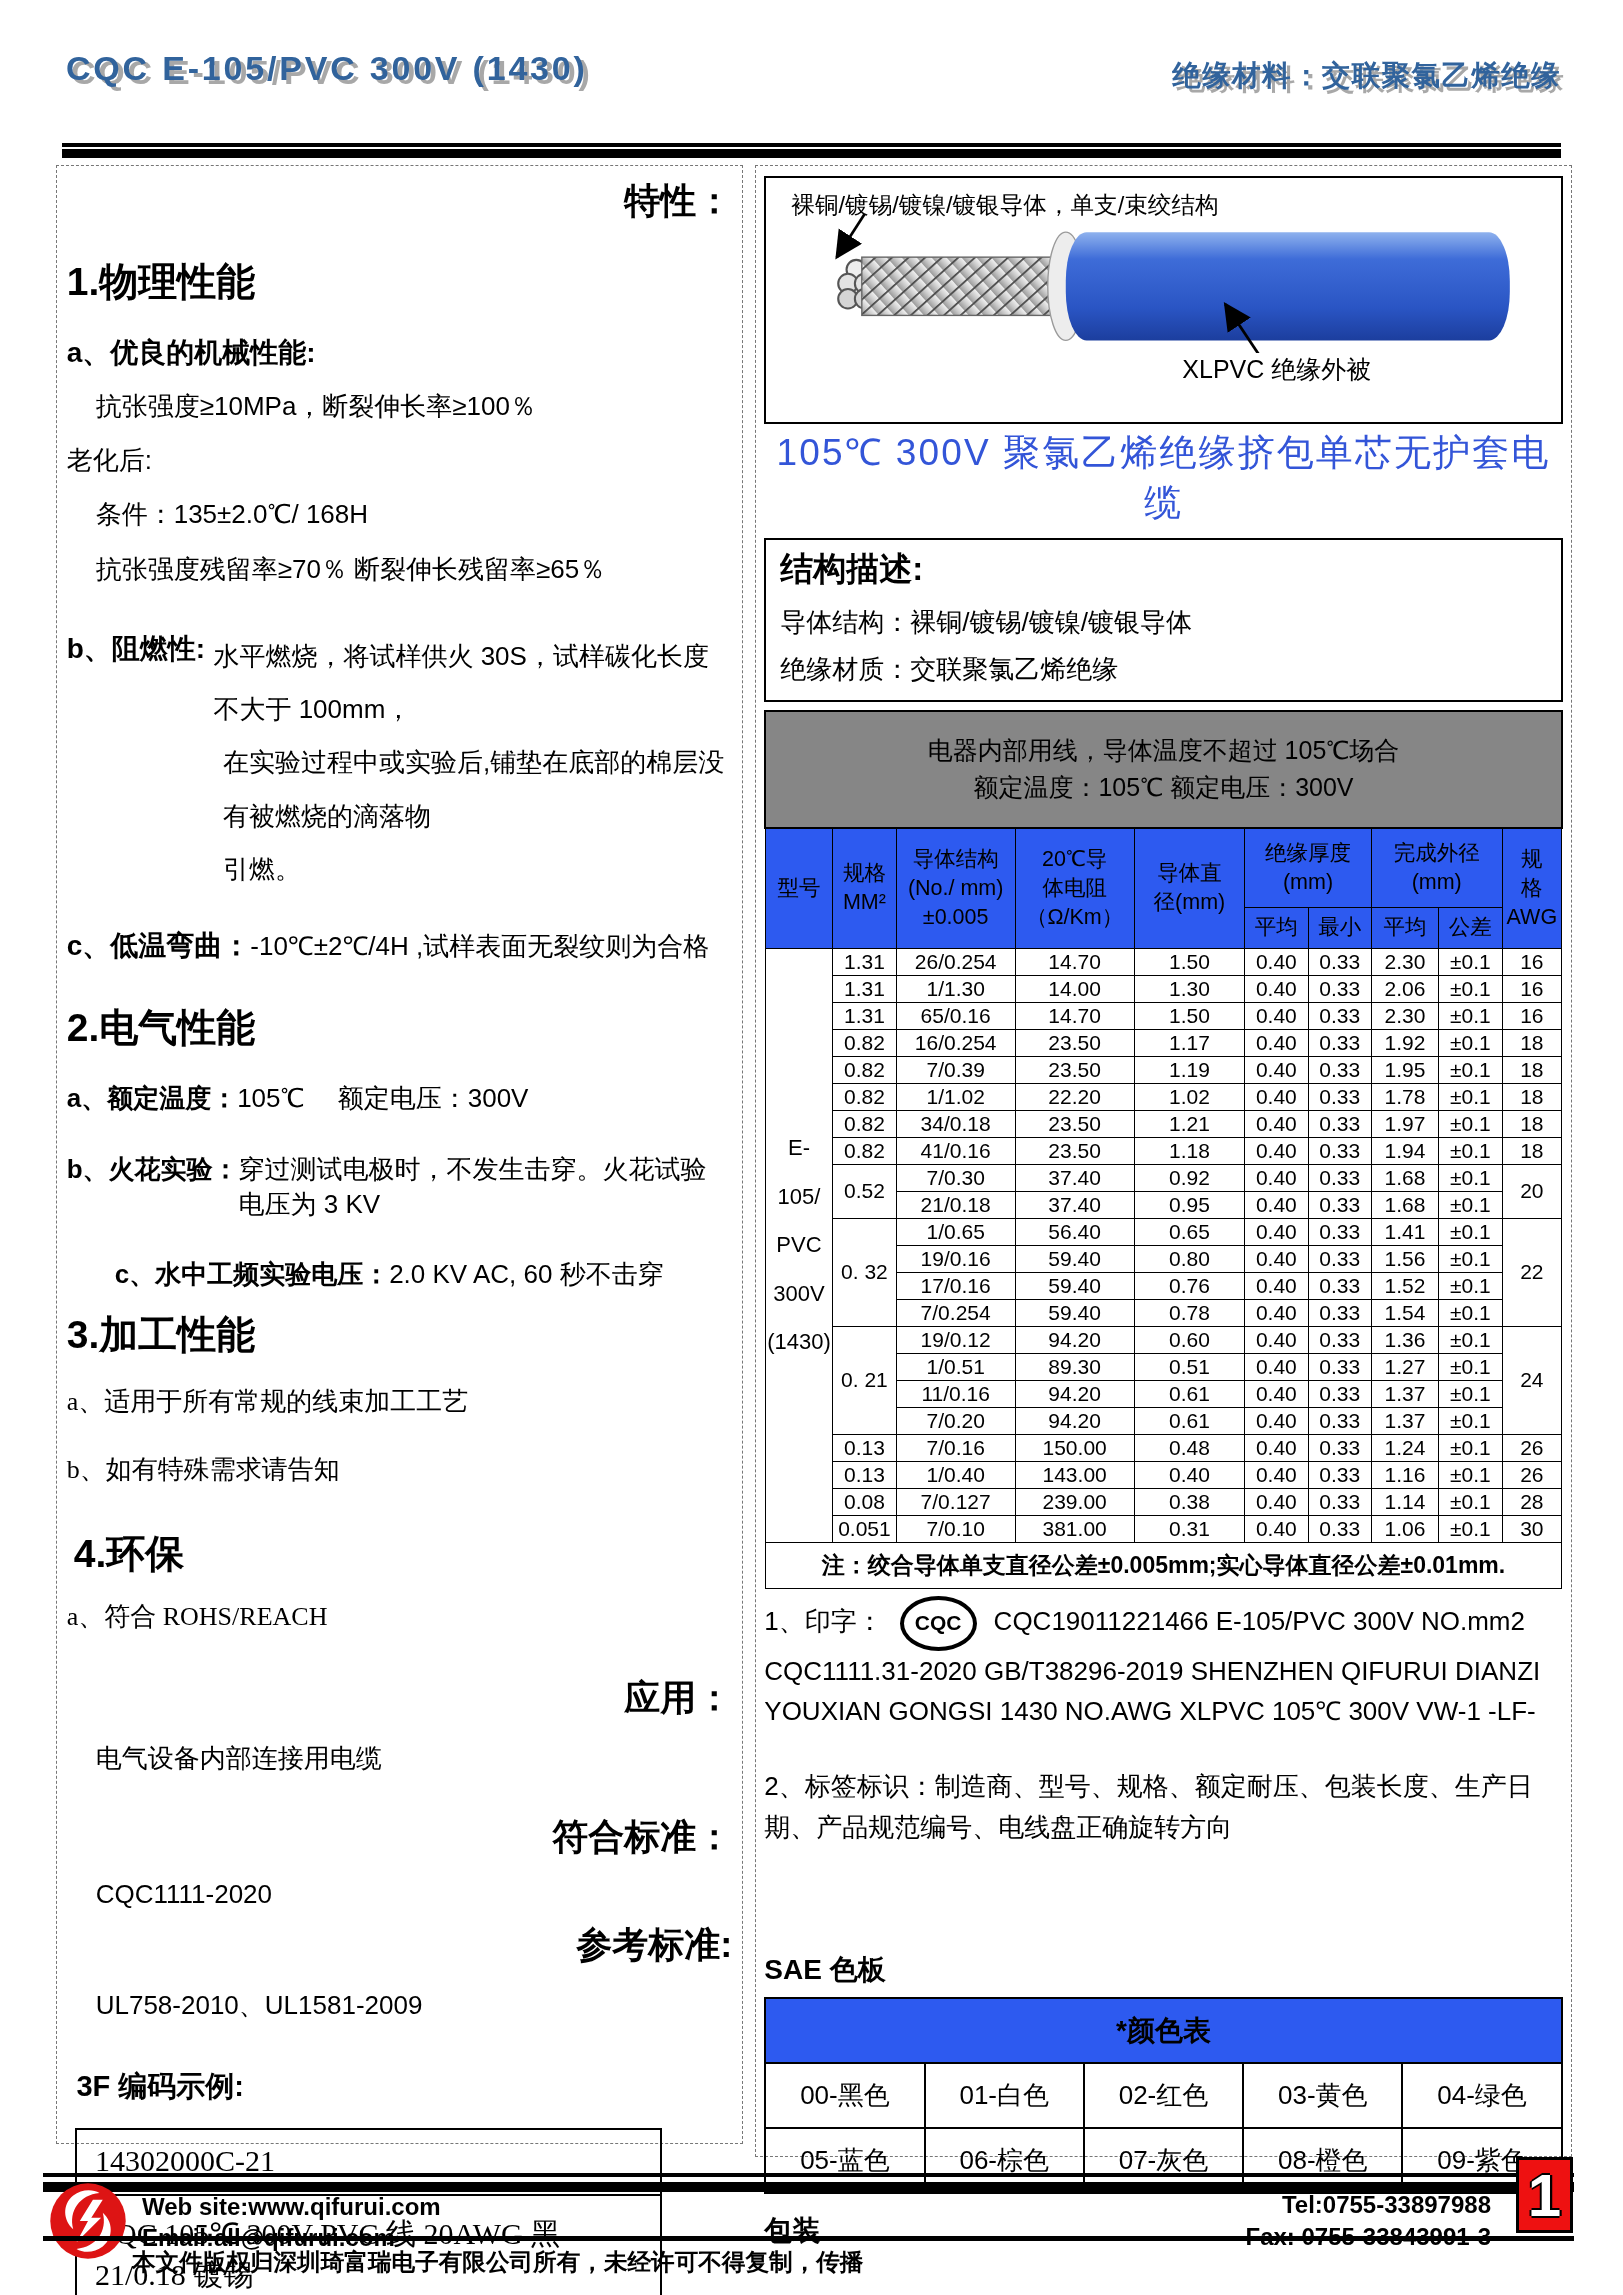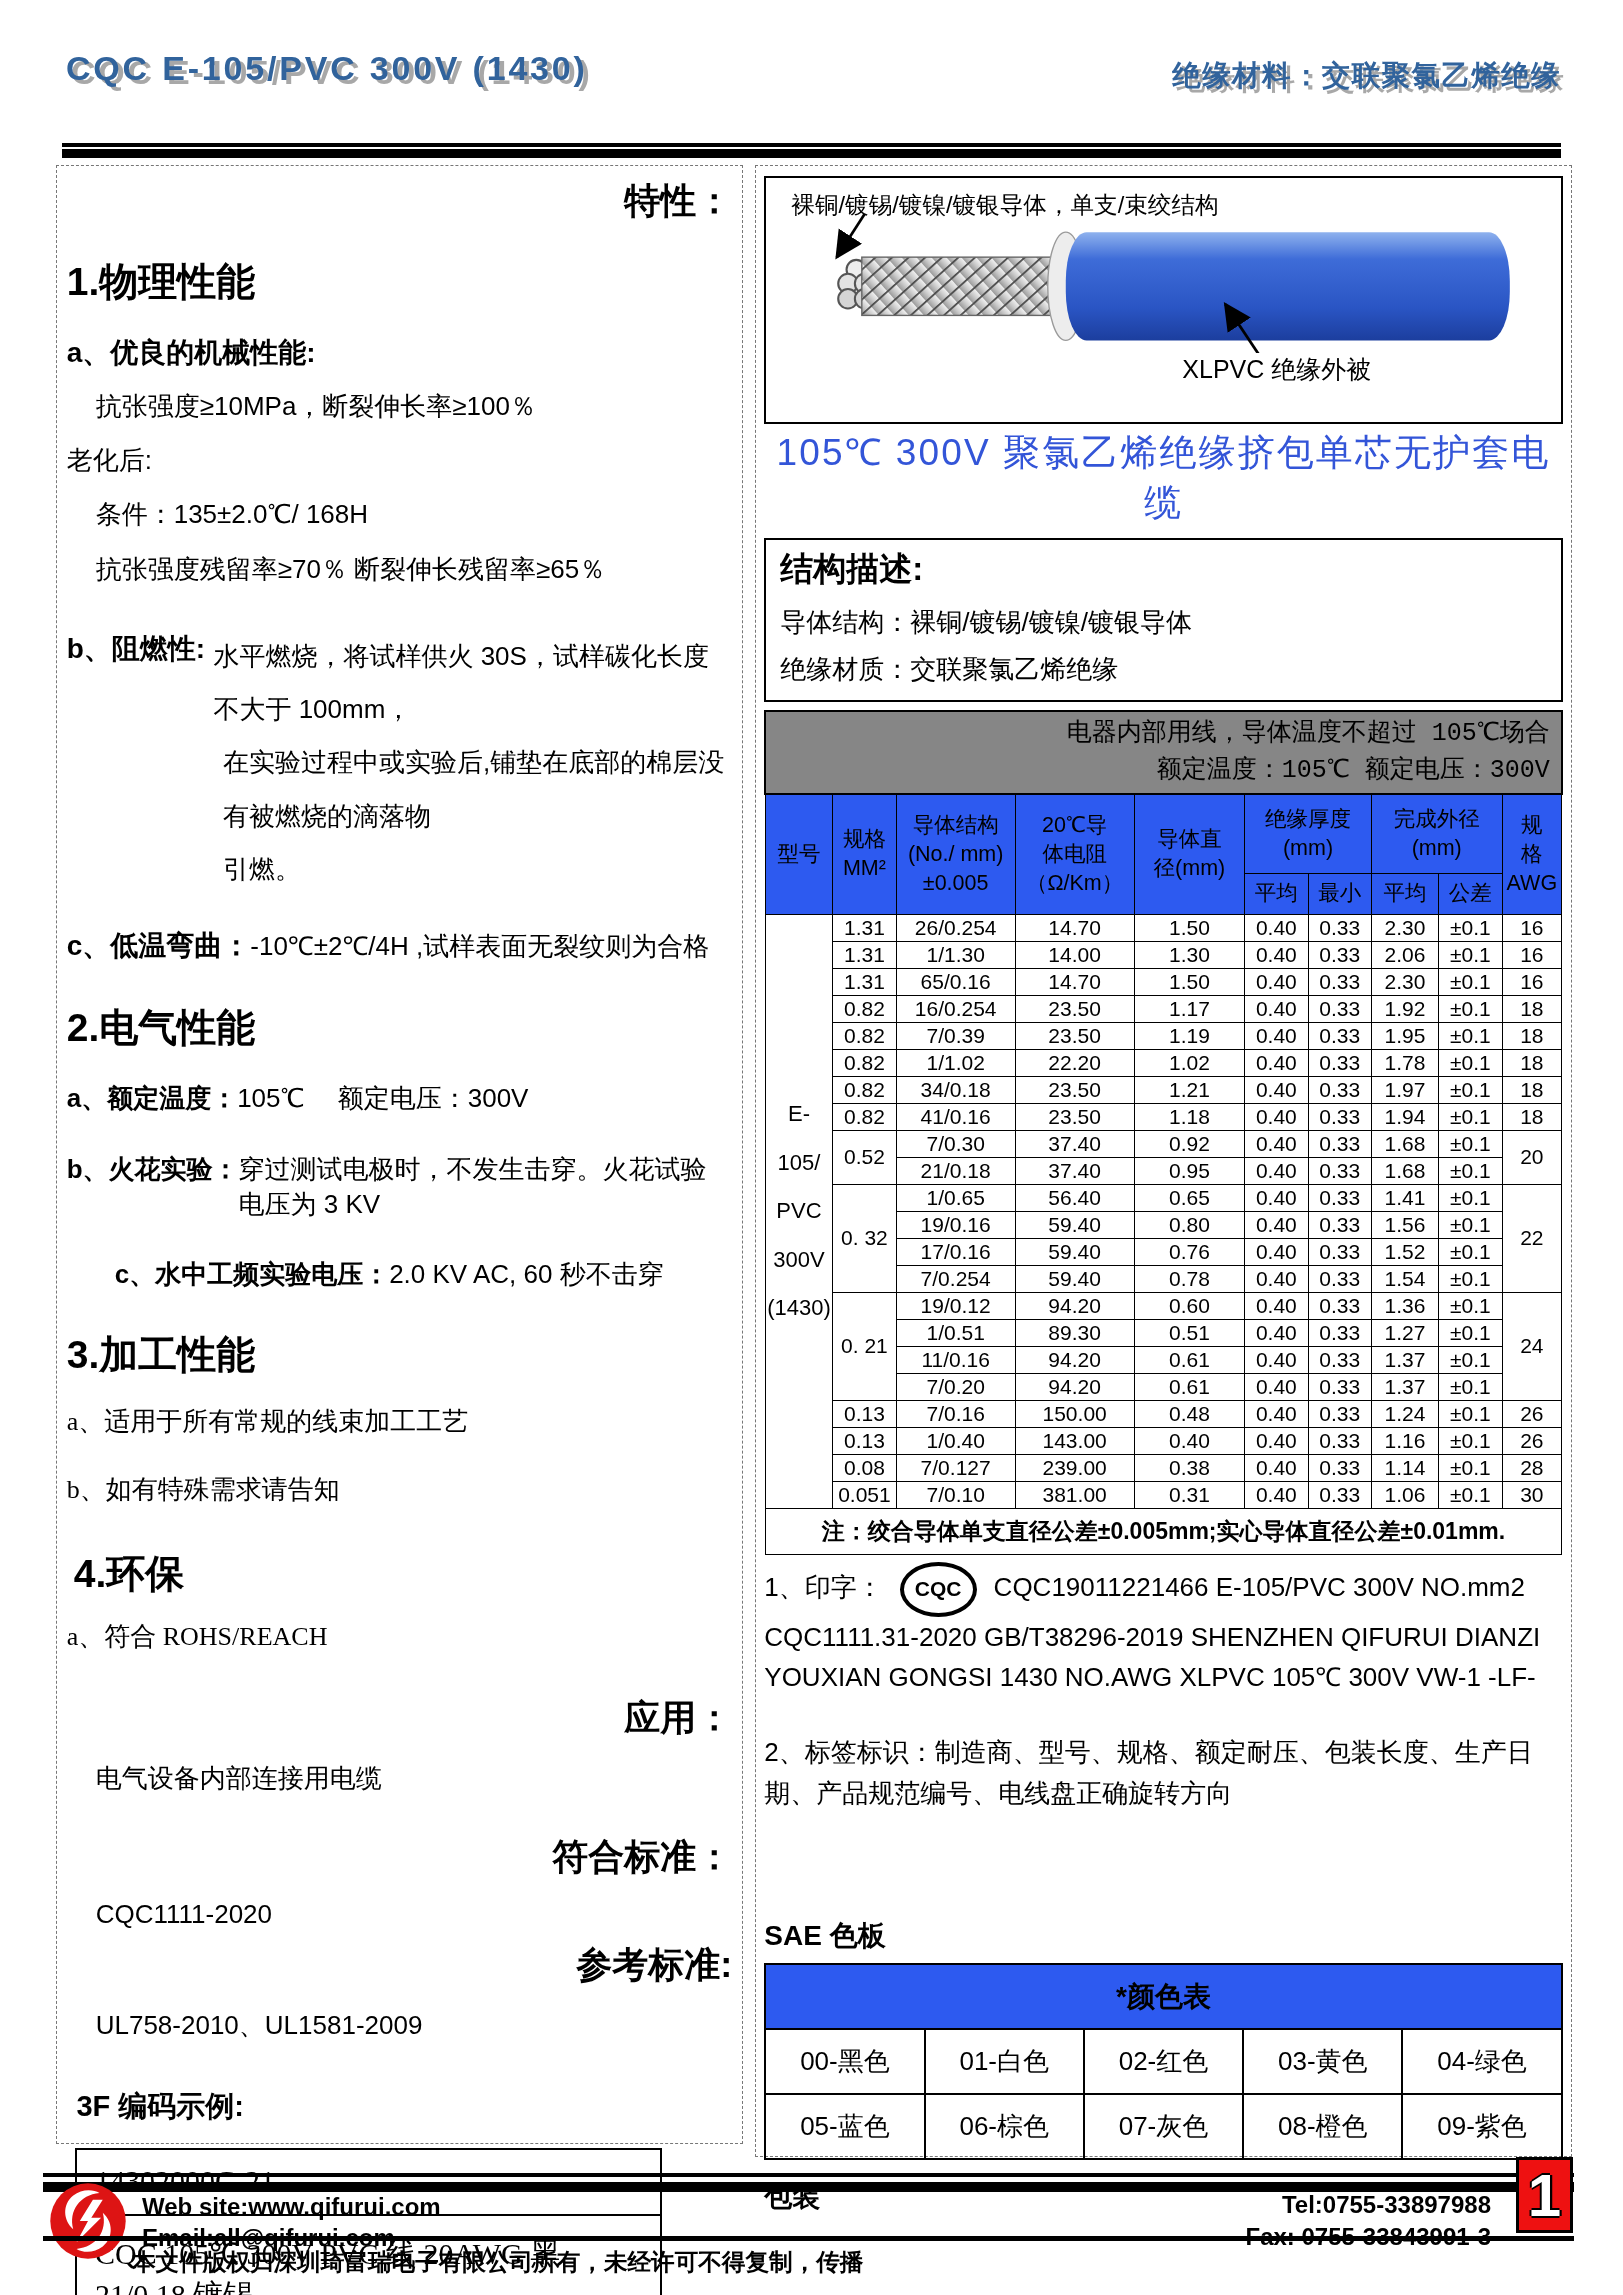--- a/index.html
+++ b/index.html
@@ -42,22 +42,22 @@
   .dbox{border:2.1px solid #000;}
   .diagram-box{height:229px;padding:5.6px 7px 9.7px 7px;position:relative;}
   .diagram-title{text-align:center;font-size:37px;letter-spacing:2.1px;
     color:var(--diagram_title_blue,#3355D8);margin-top:1.4px;}
   .struct-box{margin-top:9.7px;padding:7px 14px 12.5px 14px;}
   .struct-h{font-size:33px;font-weight:bold;}
   .struct-line{font-size:26px;margin-top:12.5px;}
   
   .main-table{width:100%;margin-top:8.3px;font-size:21px;}
   .main-table td{border:1.4px solid #000;text-align:center;height:26px;padding:0 1.4px;}
-  .main-table .banner-cell{background:var(--banner_gray,#868686);text-align:right;
-    padding:3px 11px;font-size:25px;line-height:1.5;border:2.1px solid #000;font-family:Liberation Mono, monospace;}
+  .main-table .banner-cell{background:var(--banner_gray,#868686);text-align:center;
+    padding:20px 11px;font-size:25px;line-height:1.5;border:2.1px solid #000;}
   .main-table .th{background:var(--accent_blue,#2D5AF0);font-size:21.5px;line-height:1.35;}
   .main-table tr.th1 td{height:78px;}
   .main-table tr.th2 td{height:40px;}
   .model-cell{font-size:22px;line-height:2.2;}
   .note-cell{text-align:left;font-weight:bold;font-size:23px;padding:7px 21px !important;margin-top:12px;}
   
   .mark-h{font-size:28px;font-weight:bold;margin-top:23.6px;}
   .mark-p{font-size:26px;line-height:1.55;margin-top:7px;word-break:break-word;}
   .cqc-oval{display:inline-flex;align-items:center;justify-content:center;
     width:69px;height:47px;border:4.2px solid #000;border-radius:50%;
@@ -125,21 +125,21 @@
     </div>
     <div class="row" style="margin-top:36px;">
       <span class="lbl">b、火花实验：</span>
       <span>穿过测试电极时，不发生击穿。火花试验电压为 3 KV</span>
     </div>
     <div class="row" style="margin-top:35px;margin-left:48px;">
       <span class="lbl">c、水中工频实验电压：</span>
       <span>2.0 KV AC, 60 秒不击穿</span>
     </div>
 
-    <div class="h-big" style="margin-top:36px;">3.加工性能</div>
+    <div class="h-big" style="margin-top:16px;">3.加工性能</div>
     <div class="t38 serif" style="margin-top:22px;">a、适用于所有常规的线束加工工艺</div>
     <div class="t38 serif" style="margin-top:33px;">b、如有特殊需求请告知</div>
 
     <div class="h-big" style="margin-top:40px;padding-left:7px;">4.环保</div>
     <div class="t38 serif" style="margin-top:18px;">a、符合 ROHS/REACH</div>
 
     <div class="h-mid" style="margin-top:40px;">应用：</div>
     <div class="t38 serif ind" style="margin-top:18px;">电气设备内部连接用电缆</div>
 
     <div class="h-mid" style="margin-top:37px;">符合标准：</div>

